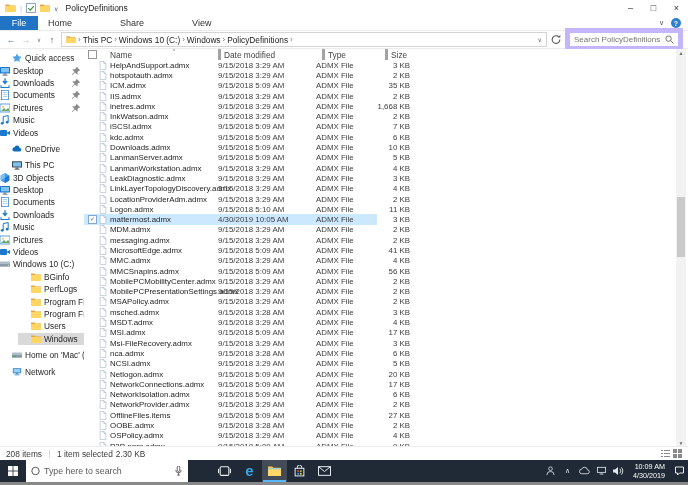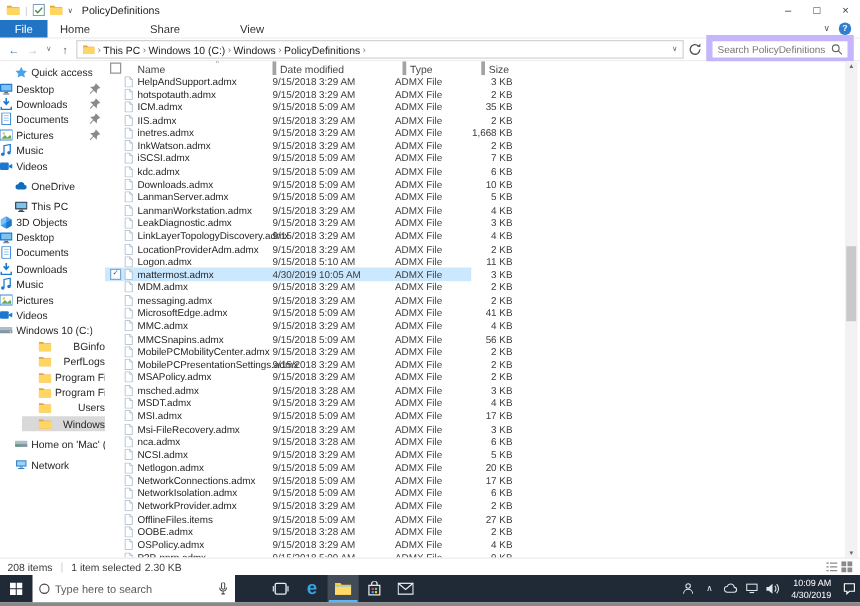--- a/index.html
+++ b/index.html
@@ -48,21 +48,21 @@
   .search-explorer .ph{font-size:8px;color:#767676;white-space:nowrap;overflow:hidden;flex:1;}
   .search-explorer .ic{width:9px;height:9px;}
 
   
   .main{position:absolute;top:49px;bottom:35px;left:0;right:0;display:flex;overflow:hidden;background:#fff;}
   .sidebar{width:84px;flex:none;padding-top:3px;overflow:hidden;}
   .srow{height:12.4px;display:flex;align-items:center;font-size:8.3px;color:#262626;white-space:nowrap;overflow:hidden;}
   .srow .ic{width:10px;height:10px;margin-right:3px;}
   .srow.lvl0{padding-left:12px;align-items:center;}
   .srow.lvl1{}
-  .srow.lvl2{padding-left:31px;justify-content:space-between;}
+  .srow.lvl2{padding-left:31px;}
   .srow.gap{margin-top:4px;}
   .srow.selected{background:linear-gradient(90deg,transparent 18px,#d9d9d9 18px);}
   .slabel{overflow:hidden;}
   .pin{margin-left:auto;margin-right:4px;width:7px;height:7px;display:none;}
   .srow.pinned .pin{display:inline-flex;}
 
   
   .filearea{flex:1;position:relative;overflow:hidden;}
   .fheader{height:11px;display:flex;align-items:center;font-size:8.3px;color:#454545;position:relative;width:293px;}
   .sort{position:absolute;left:88px;top:-3px;font-size:5px;color:#888;}

